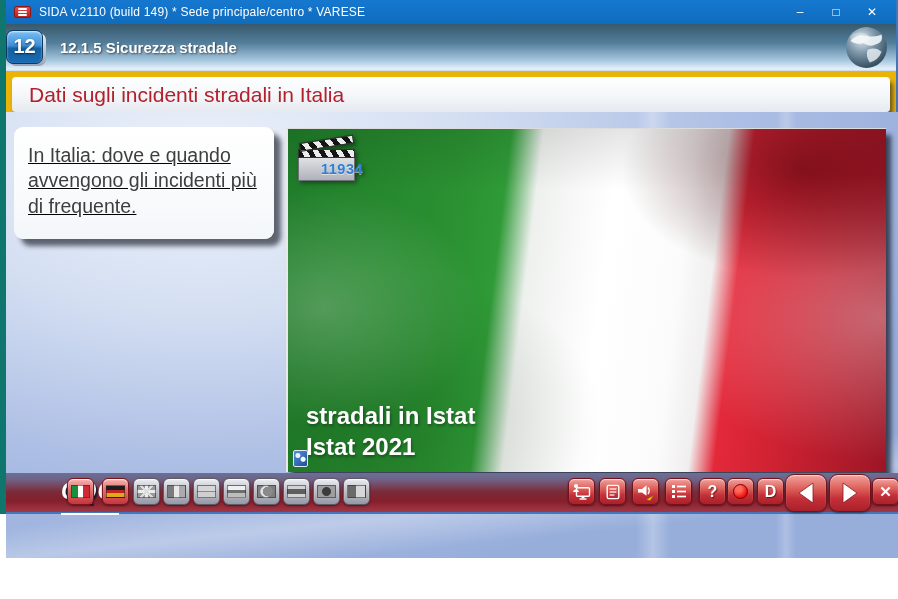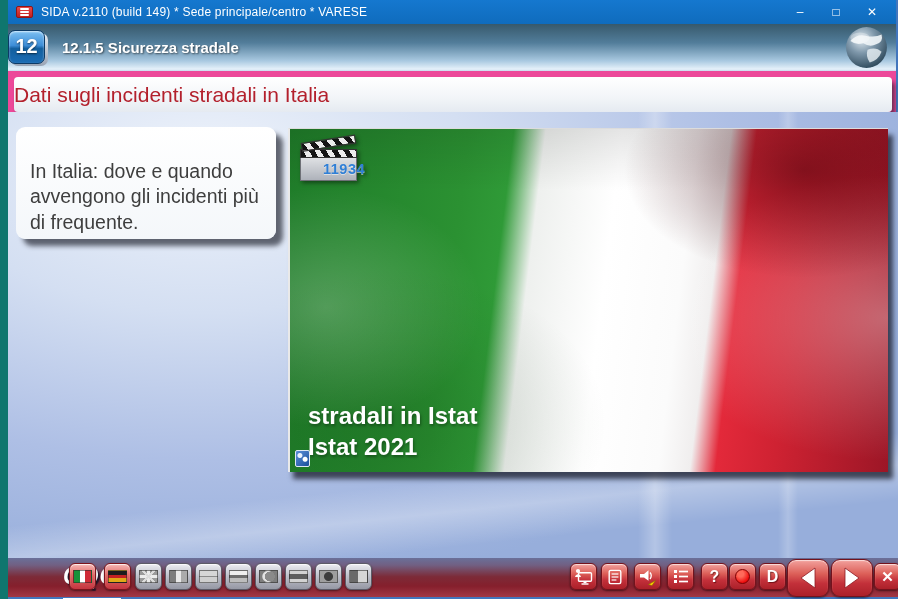--- a/index.html
+++ b/index.html
@@ -1,17 +1,17 @@
 <!DOCTYPE html>
 <html><head>
 <meta charset="utf-8">
 <style>
   * { margin:0; padding:0; box-sizing:border-box; }
   html,body { width:898px; height:599px; overflow:hidden; font-family:"Liberation Sans", sans-serif; }
-  #window { position:relative; width:898px; height:599px; background:#ec4899; border-left:8px solid #0f766e; border-right:2px solid #4276bd; }
+  #window { position:relative; width:898px; height:514px; background:#eab308; border-left:6px solid #0f766e; border-right:2px solid #4276bd; }
 
   
   #titlebar { position:absolute; left:0; top:0; width:100%; height:24px;
     background:linear-gradient(180deg,#1578cf,#0f6cbd); display:flex; align-items:center; }
   .app-icon { width:17px; height:12px; margin-left:8px; border-radius:2px;
     background:linear-gradient(180deg,#e84a4a,#c01f1f); border:1px solid #901515;
     display:flex; align-items:center; justify-content:center; }
   .app-icon span { display:block; width:9px; height:2px; background:#fff; border-radius:1px;
     box-shadow:0 -3px 0 #fff, 0 3px 0 #fff; }
   #titlebar .win-title { color:#fff; font-size:12px; margin-left:8px; letter-spacing:.2px; }
@@ -32,37 +32,37 @@
     text-shadow:0 1px 2px rgba(0,0,0,.6); box-shadow:inset 0 1px 2px rgba(255,255,255,.7); }
   #header .chapter-title { color:#fff; font-weight:bold; font-size:15px; margin-left:14px;
     text-shadow:1px 1px 2px rgba(0,0,0,.55); }
   .globe { position:absolute; right:8px; top:2px; width:43px; height:43px; }
 
   
   #pagetitle { position:absolute; left:6px; top:77px; width:878px; height:35px; border-radius:4px;
     background:linear-gradient(180deg,#ffffff 0%,#f2f5f8 60%,#e5eaf1 100%);
     box-shadow:3px 5px 4px rgba(22,26,40,.6);
     display:flex; align-items:center; }
-  #pagetitle .ptext { color:#b3202c; font-size:21px; }
+  #pagetitle .ptext { color:#b3202c; font-size:21px; margin-left:17px; }
 
   
   #stage { position:absolute; left:0; top:112px; width:894px; height:446px;
     background:radial-gradient(ellipse 760px 420px at 22% 12%, #eef3fb 0%, #d4dff2 35%, #aebfe5 70%, #97aedb 100%); overflow:hidden; }
   .streak1 { position:absolute; left:630px; top:0; width:34px; height:100%;
     background:linear-gradient(90deg,transparent,rgba(255,255,255,.28),transparent); }
   .streak2 { position:absolute; left:770px; top:0; width:20px; height:100%;
     background:linear-gradient(90deg,transparent,rgba(255,255,255,.22),transparent); }
   .swoosh { position:absolute; left:-120px; bottom:-30px; width:1200px; height:160px; transform:rotate(-6deg);
     background:linear-gradient(180deg,transparent 30%,rgba(255,255,255,.30) 50%,transparent 72%); }
 
   
   .caption-box { position:absolute; left:8px; top:15px; width:260px; height:112px; border-radius:9px;
     background:linear-gradient(180deg,#ffffff,#f4f7fa);
     box-shadow:7px 7px 5px rgba(25,28,40,.65);
-    padding:32px 14px; }
+    padding:16px 14px;text-decoration:underline; }
   .caption-box .ctext { color:#3e3e3e; font-size:19.5px; line-height:1.3; }
 
   
   .media-frame { position:absolute; left:280px; top:16px; width:600px; height:344px;
     border-left:2px solid #e9e9e9; border-top:1px solid #dcdcdc;
     box-shadow:5px 7px 5px rgba(14,16,28,.7); overflow:hidden;
     background:
       radial-gradient(ellipse 300px 180px at 86% 12%, rgba(60,0,8,.50), transparent 60%),
       radial-gradient(ellipse 420px 260px at 100% 55%, rgba(255,255,255,.34), transparent 55%),
       radial-gradient(ellipse 260px 200px at 6% 52%, rgba(255,255,255,.22), transparent 60%),

